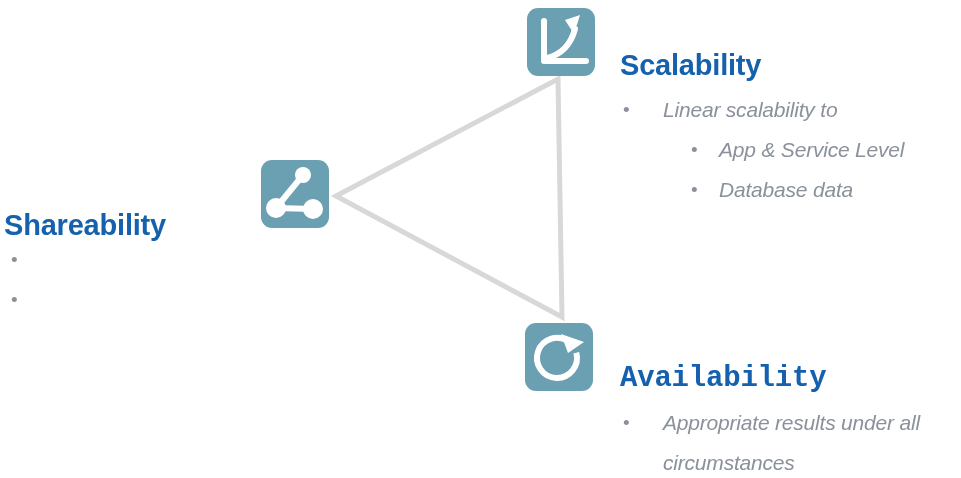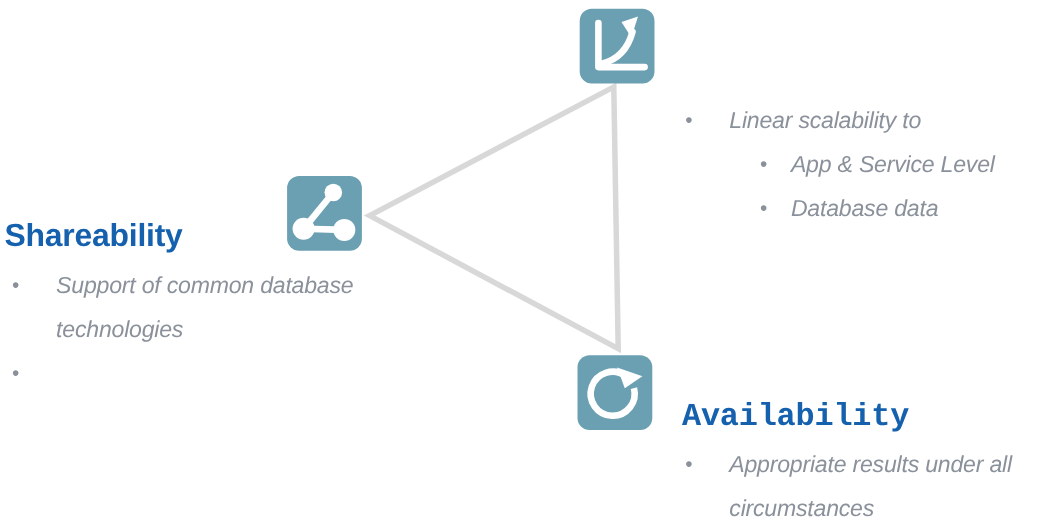--- a/index.html
+++ b/index.html
@@ -39,21 +39,21 @@
     position: absolute;
     margin: 0;
     font-size: 29px;
     line-height: 34px;
     font-weight: 700;
     letter-spacing: -0.2px;
     color: var(--title-blue, #1561ae);
     white-space: nowrap;
   }
   #title-scalability  { left: 620px; top: 48px; }
-  #title-shareability { left: 4px;   top: 198px; }
+  #title-shareability { left: 4px;   top: 208px; }
   #title-availability { left: 620px; top: 362px; font-family: Liberation Mono, monospace; }
 
   
   .bullets {
     position: absolute;
     color: var(--body-gray, #8a919b);
     font-size: 21px;
     line-height: 40px;
     letter-spacing: -0.2px;
   }
@@ -100,40 +100,40 @@
     </svg>
   </div>
 
   <div class="tile" id="tile-availability">
     <svg viewBox="0 0 68 68" aria-hidden="true">
       <path d="M 51.3,29.8 A 20,20 0 1 1 43.5,18.6" fill="none" stroke="currentColor" stroke-width="6"></path>
       <polygon points="59,19 36,11 43,30" fill="currentColor"></polygon>
     </svg>
   </div>
 
+  <h2 class="node-title" id="title-scalability">Scalability</h2>
   <div class="bullets" id="bullets-scalability">
     <div class="row l1">
       <span class="dot">•</span>
       <span class="txt">Linear scalability to</span>
     </div>
     <div class="row l2">
       <span class="dot">•</span>
       <span class="txt">App &amp; Service Level</span>
     </div>
     <div class="row l2">
       <span class="dot">•</span>
       <span class="txt">Database data</span>
     </div>
   </div>
 
   <h2 class="node-title" id="title-shareability">Shareability</h2>
   <div class="bullets" id="bullets-shareability">
     <div class="row l1">
       <span class="dot">•</span>
-      <span class="txt">Support of common database technologies</span>
     </div>
     <div class="row l1">
       <span class="dot">•</span>
     </div>
   </div>
 
   <h2 class="node-title" id="title-availability">Availability</h2>
   <div class="bullets" id="bullets-availability">
     <div class="row l1">
       <span class="dot">•</span>

